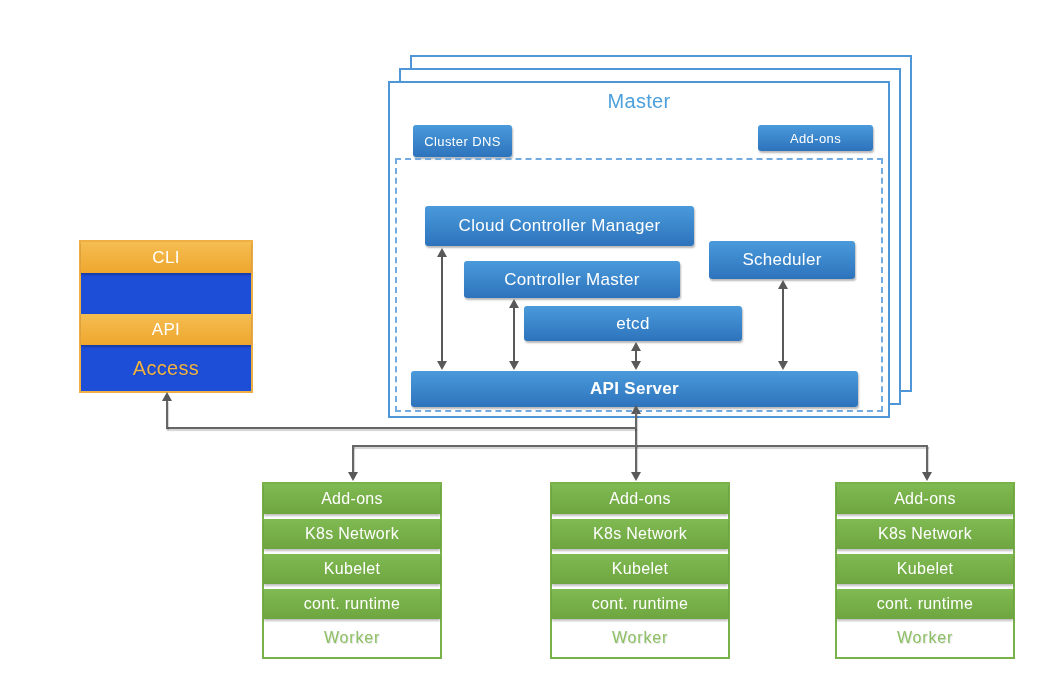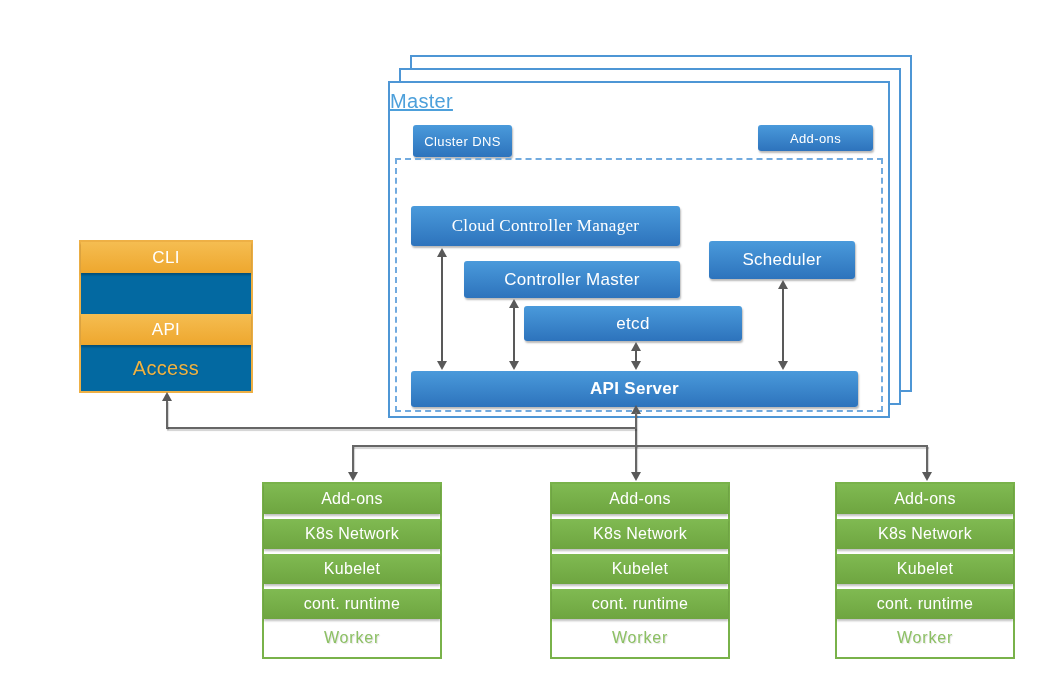--- a/index.html
+++ b/index.html
@@ -5,21 +5,21 @@
   html,body{margin:0;padding:0;background:#ffffff;}
   #canvas{
     position:relative;width:1040px;height:690px;background:#ffffff;overflow:hidden;
     font-family:"Liberation Sans","DejaVu Sans",sans-serif;letter-spacing:.3px;
   }
   .abs{position:absolute;box-sizing:border-box;}
 
   
   .master-layer{background:#ffffff;border:2px solid #4e96d5;}
   .master{background:#ffffff;border:2px solid #4e96d5;}
-  .blue-heading{color:#4da0db;font-size:20px;font-weight:400;text-decoration:underline;}
+  .blue-heading{color:#4da0db;font-size:20px;text-align:center;font-weight:400;}
 
   
   .bluebox{
     background:linear-gradient(#4a9adb,#2d73bc);
     border-radius:3px;color:#ffffff;text-align:center;
     box-shadow:1px 2px 2px rgba(0,0,0,.28);
     display:flex;align-items:center;justify-content:center;
   }
   .bluebox.small{font-size:13px;letter-spacing:.4px;}
   .bluebox.big{font-size:17px;}
@@ -30,21 +30,21 @@
   
   .darrow{width:2px;background:#595959;}
   .darrow::before,.darrow::after{
     content:"";position:absolute;left:-4px;width:0;height:0;
     border-left:5px solid transparent;border-right:5px solid transparent;
   }
   .darrow::before{top:-8px;border-bottom:9px solid #595959;}
   .darrow::after{bottom:-8px;border-top:9px solid #595959;}
 
   
-  .access-stack{border:2px solid #eeb045;background:#0369a1;text-decoration:underline;}
+  .access-stack{border:2px solid #eeb045;background:#1d4ed8;text-decoration:underline;}
   .orange-bar{
     background:linear-gradient(#f5bd51,#eea72e);
     color:#ffffff;font-size:17px;text-align:center;
     display:flex;align-items:center;justify-content:center;
     box-shadow:0 2px 2px rgba(0,0,0,.25);
   }
   .access-label{
     color:#f0b240;font-size:20px;text-align:center;
     display:flex;align-items:center;justify-content:center;
     text-shadow:1px 1px 1px rgba(0,0,0,.12);
@@ -82,21 +82,21 @@
 
     <div class="abs blue-heading" style="left:0;top:7px;width:498px;">Master</div>
 
     <div class="abs bluebox small" style="left:23px;top:42px;width:99px;height:32px;">Cluster DNS</div>
 
     <div class="abs bluebox small" style="left:368px;top:42px;width:115px;height:26px;">Add-ons</div>
 
     <div class="abs runtime" style="left:5px;top:75px;width:488px;height:254px;">
 
 
-      <div class="abs bluebox big" style="left:14px;top:46px;width:269px;height:40px;font-family:Liberation Serif, serif;">Cloud Controller Manager</div>
+      <div class="abs bluebox big" style="left:28px;top:46px;width:269px;height:40px;">Cloud Controller Manager</div>
 
       <div class="abs bluebox big" style="left:67px;top:101px;width:216px;height:37px;">Controller Master</div>
 
       <div class="abs bluebox big" style="left:127px;top:146px;width:218px;height:35px;">etcd</div>
 
       <div class="abs bluebox big" style="left:312px;top:81px;width:146px;height:38px;">Scheduler</div>
 
       <div class="abs bluebox big" style="left:14px;top:211px;width:447px;height:36px;font-weight:bold;">API Server</div>
 
       <div class="abs darrow" style="left:44px;top:96px;height:106px;"></div>

